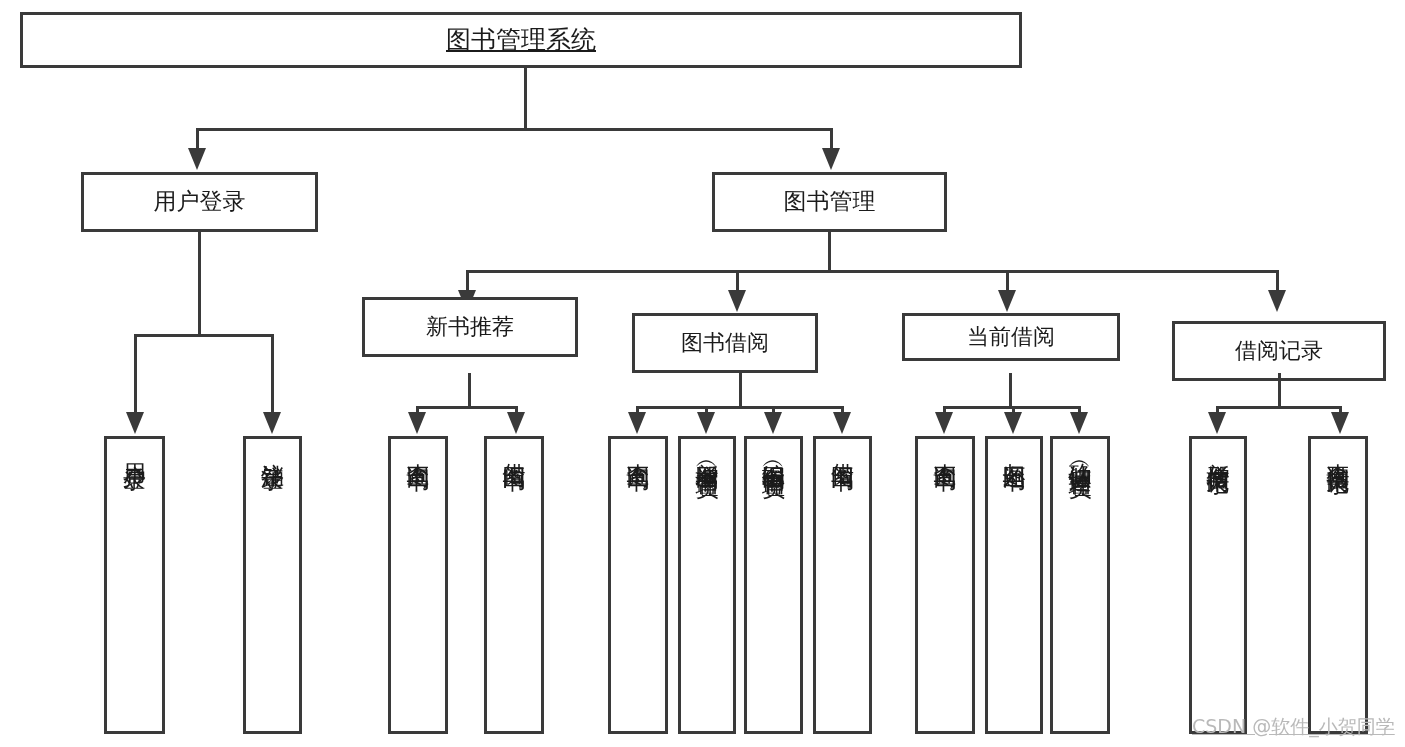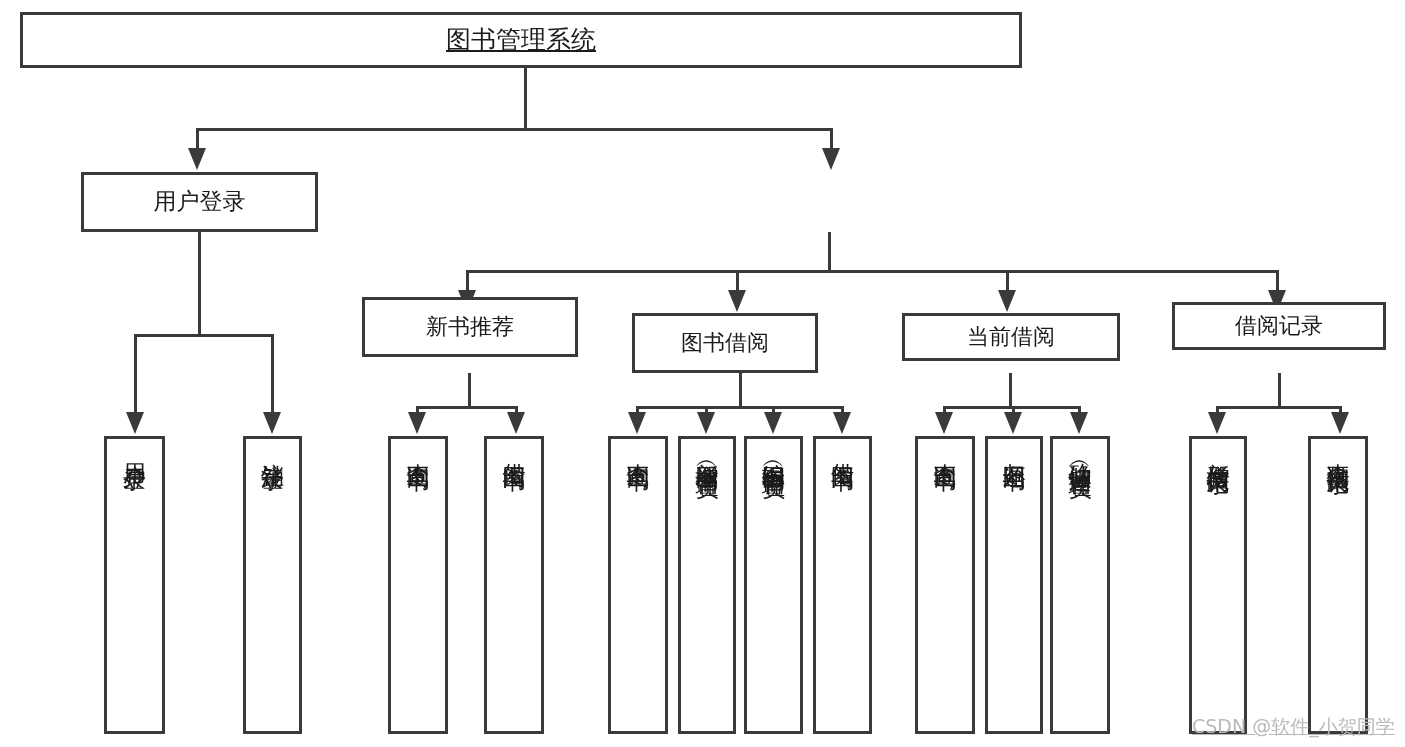--- a/index.html
+++ b/index.html
@@ -92,20 +92,23 @@
 
   <div class="vline" style="left:524px; top:68px;  height:62px;"></div>
   <div class="hline" style="left:196px; top:128px; width:637px;"></div>
   <div class="vline" style="left:196px; top:128px; height:22px;"></div>
   <div class="arrow" style="left:188px; top:148px;"></div>
   <div class="vline" style="left:830px; top:128px; height:22px;"></div>
   <div class="arrow" style="left:822px; top:148px;"></div>
 
   <div class="node level1" id="node-l1-0" style="left: 81px; top: 172px; width: 237px; height: 60px;">
     <span>用户登录</span>
+  </div>
+  <div class="node level1" id="node-l1-1" style="left: 712px; top: 172px; width: 235px; height: 60px;">
+    <span>图书管理</span>
   </div>
 
   <div class="vline" style="left:198px; top:232px; height:104px;"></div>
   <div class="hline" style="left:134px; top:334px; width:140px;"></div>
   <div class="vline" style="left:134px; top:334px; height:80px;"></div>
   <div class="arrow" style="left:126px; top:412px;"></div>
   <div class="vline" style="left:271px; top:334px; height:80px;"></div>
   <div class="arrow" style="left:263px; top:412px;"></div>
 
   <div class="vline" style="left:828px; top:232px; height:40px;"></div>
@@ -121,21 +124,21 @@
 
   <div class="node level2" id="node-l2-0" style="left: 362px; top: 297px; width: 216px; height: 60px; align-items: center;">
     <span>新书推荐</span>
   </div>
   <div class="node level2" id="node-l2-1" style="left: 632px; top: 313px; width: 186px; height: 60px;">
     <span>图书借阅</span>
   </div>
   <div class="node level2" id="node-l2-2" style="left: 902px; top: 313px; width: 218px; height: 48px;">
     <span>当前借阅</span>
   </div>
-  <div class="node level2" id="node-l2-3" style="left: 1172px; top: 302px; width: 214px; height: 48px;">
+  <div class="node level2" id="node-l2-3" style="left: 1172px; top: 321px; width: 214px; height: 60px;">
     <span>借阅记录</span>
   </div>
 
   <div class="vline" style="left:468px; top:373px; height:35px;"></div>
   <div class="hline" style="left:416px; top:406px; width:102px;"></div>
   <div class="vline" style="left:416px; top:406px; height:8px;"></div>
   <div class="arrow" style="left:408px; top:412px;"></div>
   <div class="vline" style="left:515px; top:406px; height:8px;"></div>
   <div class="arrow" style="left:507px; top:412px;"></div>
 

